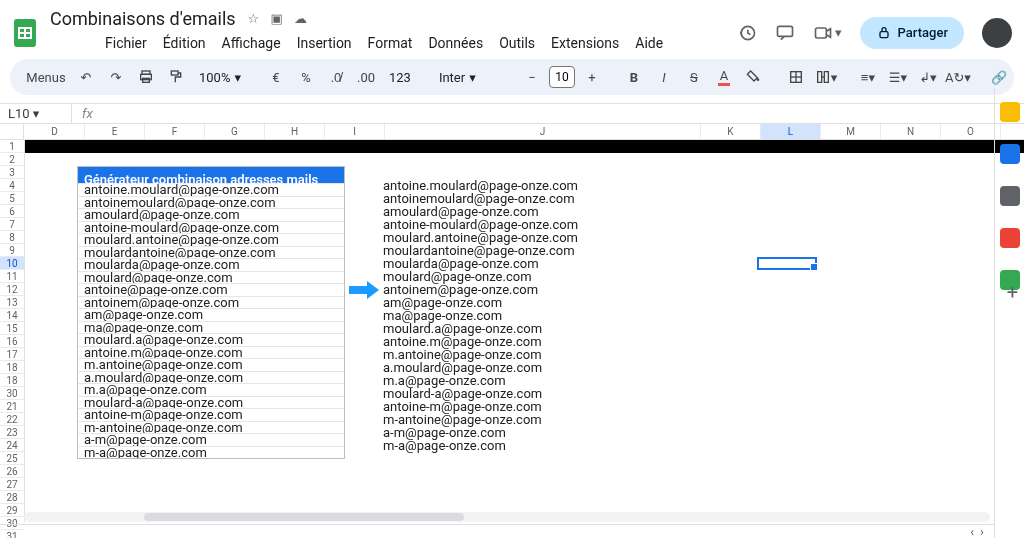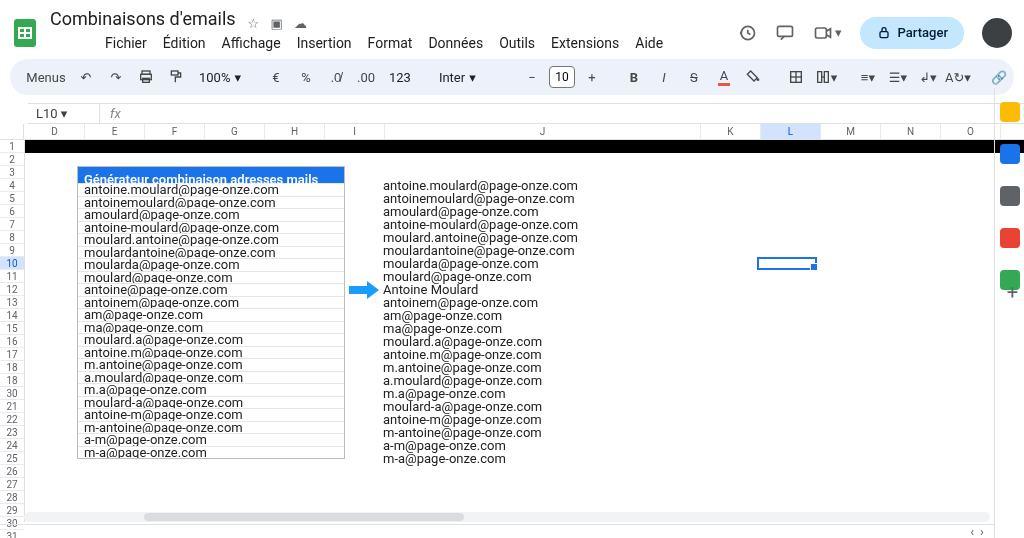--- a/index.html
+++ b/index.html
@@ -27,21 +27,21 @@
   
   .menubar{display:flex;gap:2px;padding:0 12px 4px 52px;}
   .menubar span{padding:4px 7px;border-radius:4px;cursor:pointer;font-size:14px;color:#202124;}
   
   .toolbar-wrap{margin:0 10px 8px 10px;background:var(--toolbar-bg);border-radius:24px;display:flex;align-items:center;padding:4px 10px;gap:4px;}
   .tb-btn{display:flex;align-items:center;justify-content:center;min-width:26px;height:28px;border-radius:4px;color:#444746;cursor:pointer;}
   .tb-sep{width:1px;height:20px;background:#c7c7c7;margin:0 4px;}
   .tb-pill{display:flex;align-items:center;gap:4px;padding:0 6px;}
   .tb-input{width:26px;height:22px;border:1px solid #747775;border-radius:4px;text-align:center;background:#fff;font-size:12px;}
   
-  .namebox-row{display:flex;align-items:center;border-top:1px solid var(--border);border-bottom:1px solid var(--border);margin-left:28px;}
+  .namebox-row{display:flex;align-items:center;border-top:1px solid var(--border);border-bottom:1px solid var(--border);}
   .namebox{width:72px;padding:2px 8px;border-right:1px solid var(--border);color:#3c4043;font-size:13px;}
   .fx{padding:0 10px;color:#80868b;font-style:italic;}
   
   .grid-wrap{position:relative;display:flex;height:398px;}
   .rownums{display:flex;flex-direction:column;border-right:1px solid var(--border);}
   .rownums div{height:13px;line-height:13px;width:24px;text-align:center;font-size:10px;color:#5f6368;border-bottom:1px solid #e8eaed;background:#fff;}
   .rownums div.sel{background:#d3e3fd;color:#0b57d0;}
   .cols{display:flex;flex-direction:column;flex:1;overflow:hidden;}
   .colheads{display:flex;border-bottom:1px solid var(--border);height:16px;}
   .colheads span{text-align:center;font-size:10px;color:#5f6368;border-right:1px solid #e8eaed;line-height:16px;}
@@ -77,21 +77,21 @@
 <div class="titlebar">
   <div class="doc-icon">
     <svg width="26" height="34" viewBox="0 0 26 34">
         <rect x="2" y="3" width="22" height="28" rx="3" fill="#34a853"></rect>
         <rect x="7" y="12" width="12" height="10" fill="none" stroke="#fff" stroke-width="2"></rect>
         <line x1="13" y1="12" x2="13" y2="22" stroke="#fff" stroke-width="2"></line>
         <line x1="7" y1="17" x2="19" y2="17" stroke="#fff" stroke-width="2"></line>
       </svg>
   </div>
   <div style="display:flex;flex-direction:column;">
-    <div style="display:flex;align-items:flex-end;">
+    <div style="display:flex;align-items:center;">
       <span class="doc-name">Combinaisons d'emails</span>
       <span class="title-icons">
         <span>☆</span>
         <span>▣</span>
         <span>☁</span>
       </span>
     </div>
     <div class="menubar" id="menubar">
         <span>Fichier</span>
         <span>Édition</span>
@@ -303,21 +303,20 @@
       </div>
       <div class="list2" id="list2">
           <div>antoine.moulard@page-onze.com</div>
           <div>antoinemoulard@page-onze.com</div>
           <div>amoulard@page-onze.com</div>
           <div>antoine-moulard@page-onze.com</div>
           <div>moulard.antoine@page-onze.com</div>
           <div>moulardantoine@page-onze.com</div>
           <div>moularda@page-onze.com</div>
           <div>moulard@page-onze.com</div>
-          <div>Antoine Moulard</div>
           <div>antoinem@page-onze.com</div>
           <div>am@page-onze.com</div>
           <div>ma@page-onze.com</div>
           <div>moulard.a@page-onze.com</div>
           <div>antoine.m@page-onze.com</div>
           <div>m.antoine@page-onze.com</div>
           <div>a.moulard@page-onze.com</div>
           <div>m.a@page-onze.com</div>
           <div>moulard-a@page-onze.com</div>
           <div>antoine-m@page-onze.com</div>

